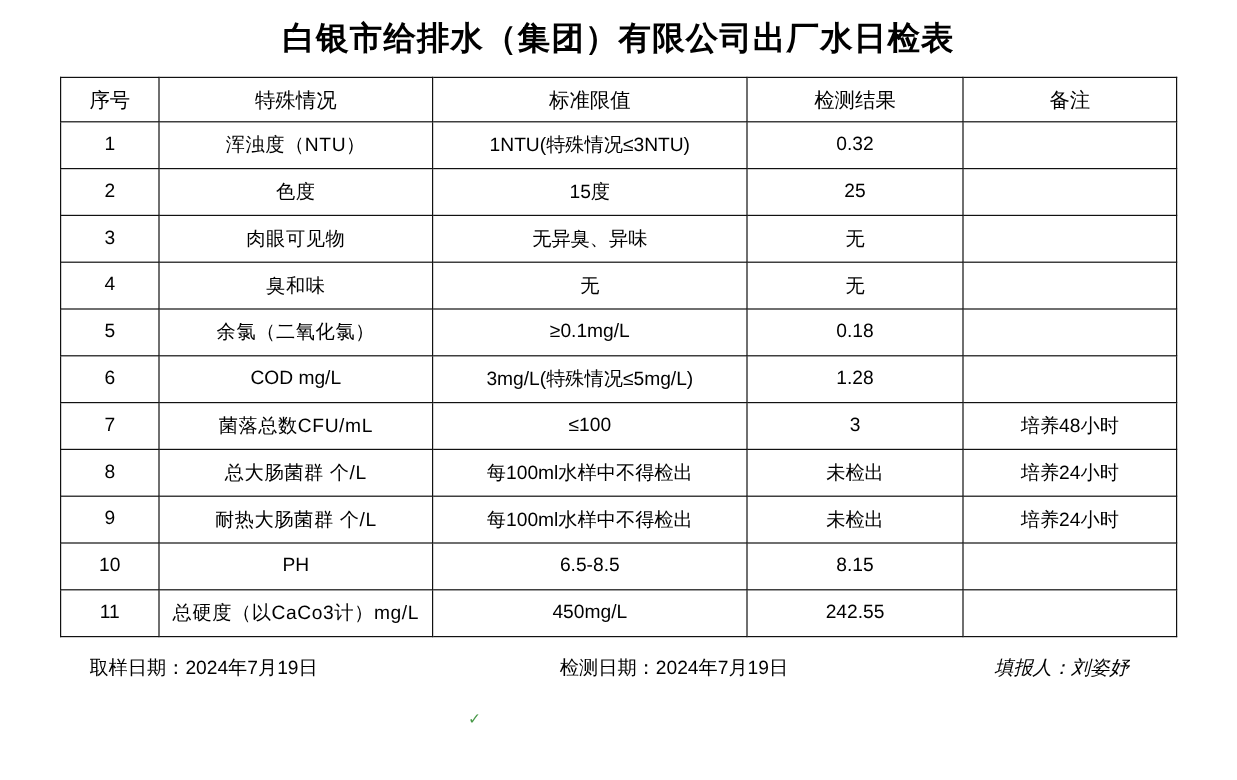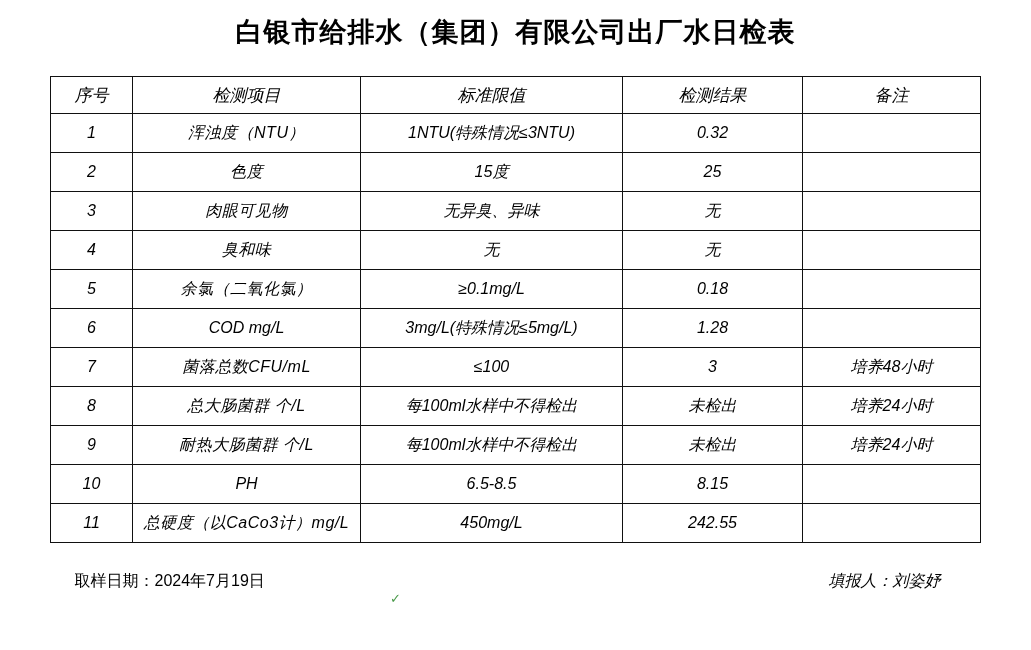--- a/index.html
+++ b/index.html
@@ -24,24 +24,23 @@
     text-align: center;
     font-size: 27px;
     font-weight: bold;
     letter-spacing: 1px;
     padding-top: 14px;
     padding-bottom: 10px;
     font-family: "Liberation Sans", "DejaVu Sans", sans-serif;
   }
   table.report {
     border-collapse: collapse;
-    margin: 16px auto;
+    margin: 4px auto;
     width: 930px;
     table-layout: fixed;
-    font-style: italic;
   }
   table.report td, table.report th {
     border: 1px solid #111111;
     text-align: center;
     vertical-align: middle;
     font-size: 16px;
     font-weight: normal;
     height: 38px;
     padding: 0 4px;
     font-family: "Liberation Sans", "DejaVu Sans", sans-serif;
@@ -102,21 +101,21 @@
     <colgroup>
       <col class="c0">
         <col class="c1">
         <col class="c2">
         <col class="c3">
         <col class="c4">
     </colgroup>
     <thead>
       <tr>
         <td>序号</td>
-        <td>检测项目</td>
+        <td>特殊情况</td>
         <td>标准限值</td>
         <td>检测结果</td>
         <td>备注</td>
       </tr>
     </thead>
     <tbody>
       <tr>
         <td class="num">1</td>
         <td class="item-cell">浑浊度（NTU）</td>
         <td class="mono">1NTU(特殊情况≤3NTU)</td>
@@ -193,16 +192,17 @@
         <td class="result">242.55</td>
         <td></td>
       </tr>
     </tbody>
   </table>
 
   <div class="mark">✓</div>
 
   <div class="footer">
     <div class="f-item f-left">取样日期：2024年7月19日</div>
+    <div class="f-item f-mid">检测日期：2024年7月19日</div>
     <div class="f-item f-right">填报人：刘姿妤</div>
   </div>
 
 </div>
 
 </body></html>

